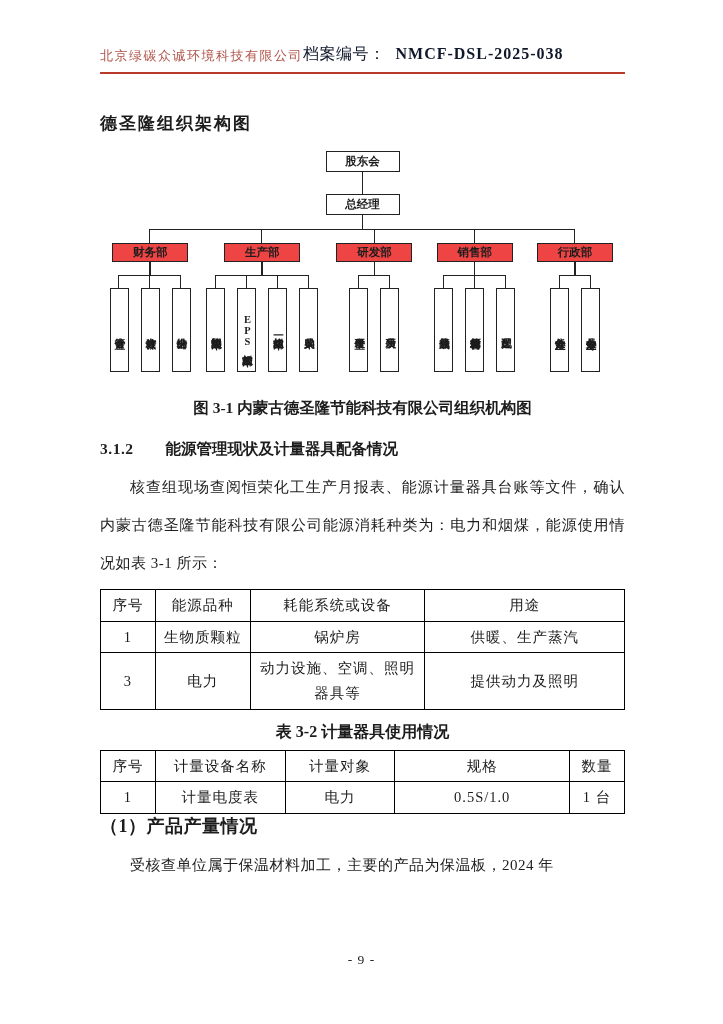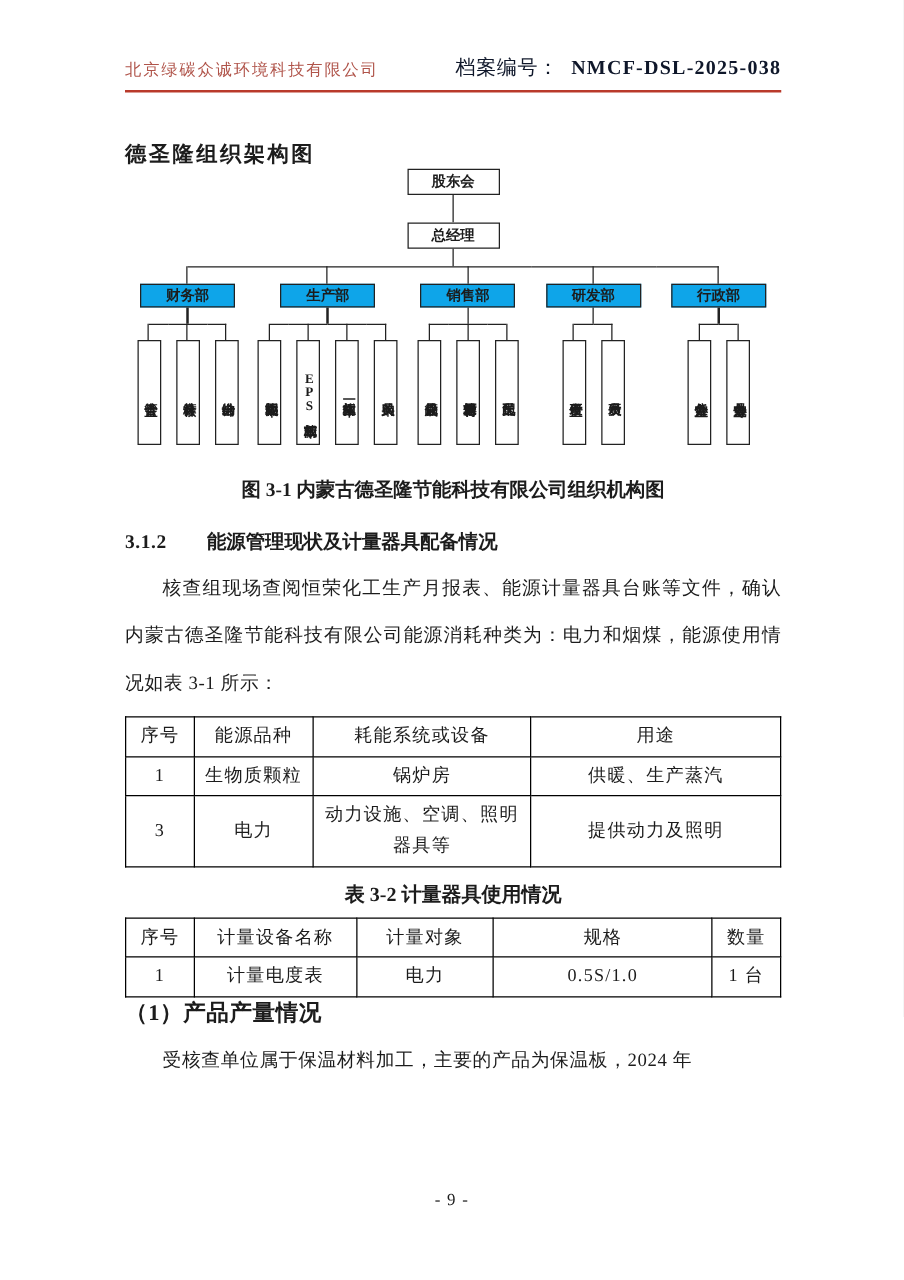--- a/index.html
+++ b/index.html
@@ -3,41 +3,41 @@
 <meta charset="utf-8">
 <style>
   * { box-sizing: border-box; }
   html,body { margin:0; padding:0; background:#e8e8e8; }
   .page {
     width:723px; height:1024px; margin:0 auto; background:#ffffff;
     position:relative; padding:44px 98px 0 100px;
     font-family:"Liberation Serif","DejaVu Serif",serif; color:#1c1c1c;
   }
   
-  .hdr { display:flex; justify-content:space-between; align-items:flex-end;
+  .hdr { display:flex; justify-content:flex-start; align-items:flex-end;
          border-bottom:2px solid #b93a2b; padding-bottom:7px; }
   .hdr-left { color:#b0544a; font-size:13px; letter-spacing:1.5px; }
   .hdr-right { color:#0f172a; font-size:16px; letter-spacing:.5px; }
   .hdr-right .num { margin-left:10px; font-weight:bold; letter-spacing:1px; }
   
   .org-title { font-weight:bold; font-size:17px; margin-top:38px; letter-spacing:2px; }
-  .org { display:flex; flex-direction:column; align-items:center; margin-top:0; width:100%; }
+  .org { display:flex; flex-direction:column; align-items:center; margin-top:16px; width:100%; }
   .obox { border:1.6px solid #222; background:#fff; width:74px; text-align:center;
           font-size:11.5px; font-weight:bold; padding:2px 0; }
   .stem { width:1.6px; background:#222; }
   .h22 { height:22px; } .h14 { height:14px; } .h13 { height:13px; }
   .depts { display:flex; width:100%; }
   .dept { flex:1; display:flex; flex-direction:column; align-items:center;
           position:relative; padding-top:14px; }
   .dept::before { content:''; position:absolute; top:0; left:0; right:0; border-top:1.6px solid #222; }
   .dept:first-child::before { left:50%; }
   .dept:last-child::before { right:50%; }
   .dept::after { content:''; position:absolute; top:0; left:calc(50% - .8px); height:14px; border-left:1.6px solid #222; }
   .dbox { border:1.6px solid #222; width:76px; text-align:center; font-size:11.5px;
-          font-weight:bold; padding:1px 0; background:#0ea5e9; }
+          font-weight:bold; padding:1px 0; background:#ef4444; }
   .kids { display:flex; }
   .kid { display:flex; flex-direction:column; align-items:center; position:relative;
          padding:13px 6px 0 6px; }
   .kid::before { content:''; position:absolute; top:0; left:0; right:0; border-top:1.6px solid #222; }
   .kid:first-child::before { left:50%; }
   .kid:last-child::before { right:50%; }
   .kid::after { content:''; position:absolute; top:0; left:calc(50% - .8px); height:13px; border-left:1.6px solid #222; }
   .vbox { writing-mode:vertical-rl; text-orientation:upright; border:1.6px solid #222;
           width:19px; height:84px; display:flex; align-items:center; justify-content:center;
           font-size:10.5px; font-weight:bold; line-height:1; background:#fff; }
@@ -107,44 +107,44 @@
           <div class="kid">
               <div class="vbox">一体板车间</div>
             </div>
           <div class="kid">
               <div class="vbox">采购员</div>
             </div>
         </div>
       </div>
 
       <div class="dept">
+        <div class="dbox">研发部</div>
+        <div class="stem h13"></div>
+        <div class="kids">
+          <div class="kid">
+              <div class="vbox">研发主任</div>
+            </div>
+          <div class="kid">
+              <div class="vbox">研发员</div>
+            </div>
+        </div>
+      </div>
+
+      <div class="dept">
         <div class="dbox">销售部</div>
         <div class="stem h13"></div>
         <div class="kids">
           <div class="kid">
               <div class="vbox">成品保管</div>
             </div>
           <div class="kid">
               <div class="vbox">原辅材料保管</div>
             </div>
           <div class="kid">
               <div class="vbox">配送员</div>
-            </div>
-        </div>
-      </div>
-
-      <div class="dept">
-        <div class="dbox">研发部</div>
-        <div class="stem h13"></div>
-        <div class="kids">
-          <div class="kid">
-              <div class="vbox">研发主任</div>
-            </div>
-          <div class="kid">
-              <div class="vbox">研发员</div>
             </div>
         </div>
       </div>
 
       <div class="dept">
         <div class="dbox">行政部</div>
         <div class="stem h13"></div>
         <div class="kids">
           <div class="kid">
               <div class="vbox">办公室主任</div>

